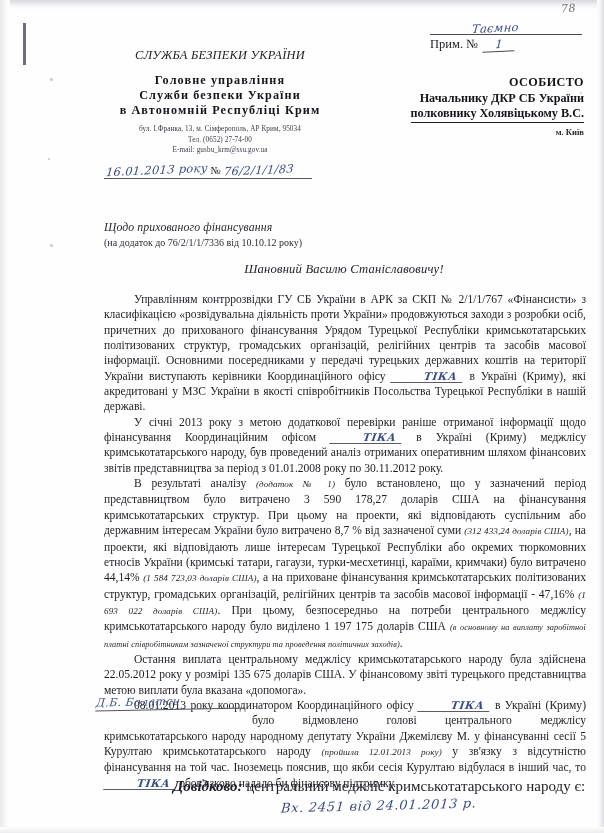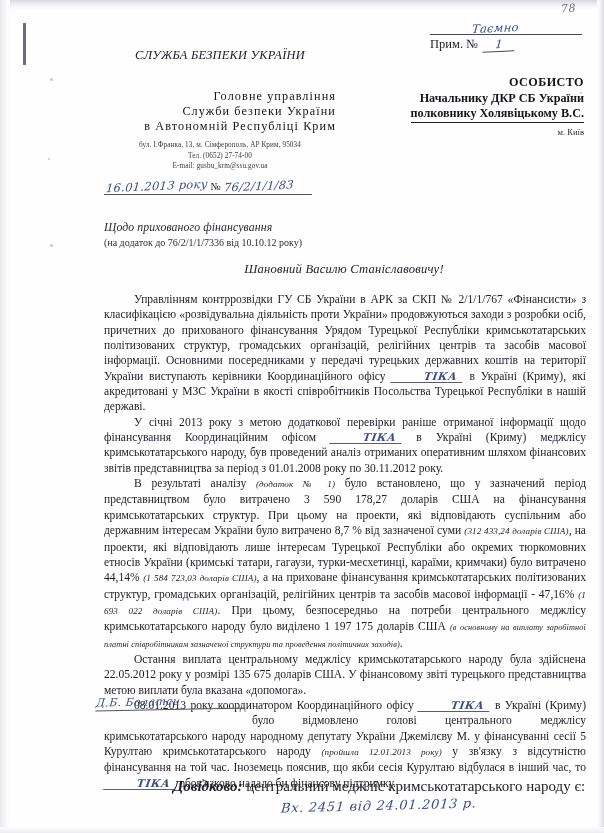--- a/index.html
+++ b/index.html
@@ -125,27 +125,26 @@
     text-align: center;
   }
   .lh-agency {
     font-size: 12.4px;
     letter-spacing: .25px;
     color: #20202a;
     white-space: nowrap;
     font-style: italic;
   }
   .lh-dept {
-    margin-top: 26px;
-    font-weight: normal;
+    margin-top: 10px;
+    font-weight: bold;
     font-size: 12.2px;
     line-height: 15px;
     letter-spacing: 1.1px;
     color: #14141c;
-    text-align: right;
   }
   .lh-dept div { white-space: nowrap; }
   .lh-contact {
     margin-top: 6px;
     font-size: 7.2px;
     line-height: 10.5px;
     color: #3a3a46;
     letter-spacing: .1px;
   }
   .lh-regline {
@@ -179,21 +178,21 @@
     color: #14141c;
     text-align: right;
   }
   .addressee .line-personal { letter-spacing: .4px; }
   .addressee .line-underlined {
     display: inline-block;
     border-bottom: 1px solid #1d1d24;
     padding-bottom: 0px;
   }
   .addressee .line-city {
-    font-weight: normal;
+    font-weight: bold;
     font-size: 8.6px;
     margin-top: 2px;
     color: #2c2c36;
   }
 
   
   .subject {
     position: absolute;
     left: 104px;
     top: 220px;

